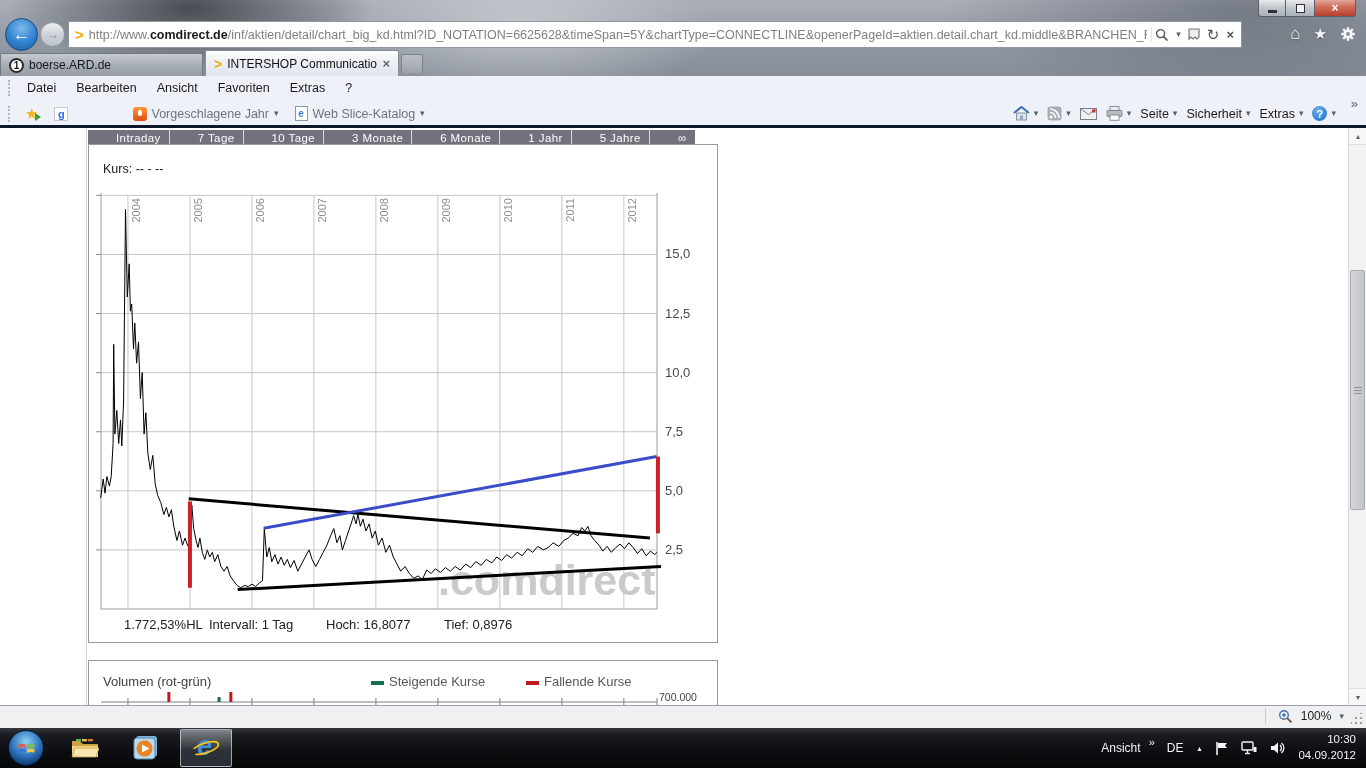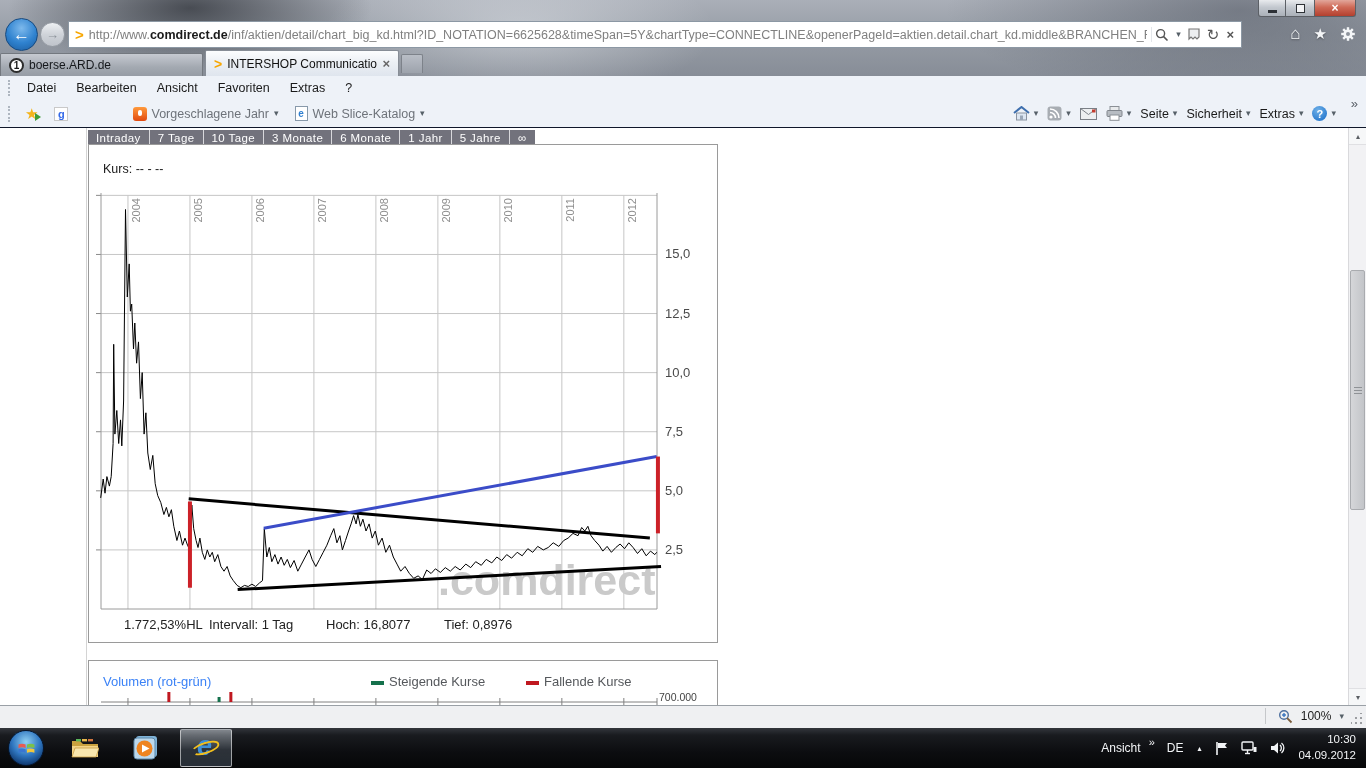--- a/index.html
+++ b/index.html
@@ -54,21 +54,21 @@
     border:1px solid #878d96; border-bottom:none; color:#111; z-index:2; }
   .tab-title { flex:1; white-space:nowrap; overflow:hidden; }
   .tab-close { color:#666; font-size:13px; font-weight:bold; margin-left:4px; cursor:default; }
   .favicon-ard { width:15px; height:15px; border-radius:50%; border:2px solid #2c2c2c; background:#fff; color:#1a1a1a;
     font-size:10px; font-weight:bold; display:flex; align-items:center; justify-content:center; margin-right:5px; flex:none; }
   .favicon-cd { color:#f7a600; font-weight:bold; font-size:14px; margin-right:5px; flex:none; }
   .newtab-stub { position:absolute; left:401px; top:4px; width:22px; height:19px; border-radius:2px 2px 0 0;
     background:linear-gradient(#b9bec6,#9da3ac); border:1px solid #7d828a; border-bottom:none; }
 
   
-  .toolbar-zone { position:absolute; left:0; top:76px; width:1366px; height:52px; background:#eef2f8; border-bottom:1px solid #0f172a; }
+  .toolbar-zone { position:absolute; left:0; top:76px; width:1366px; height:52px; background:#eef2f8; border-bottom:3px solid #0f172a; }
   .menu-bar { position:absolute; left:0; top:0; width:1366px; height:24px; display:flex; align-items:center; }
   .grip { width:3px; height:16px; border-left:2px dotted #aeb6c0; margin:0 6px 0 8px; }
   .menu-item { padding:3px 10px; font-size:12.5px; color:#1a1a1a; cursor:default; }
   .fav-bar { position:absolute; left:0; top:24px; width:1366px; height:27px; display:flex; align-items:center; }
   .fav-item { display:flex; align-items:center; gap:5px; padding:3px 8px; font-size:12.5px; color:#1a1a1a; cursor:default; }
   .fav-item.gray { color:#6e737a; }
   .star-add { position:relative; color:#f3b41c; font-size:15px; line-height:1; }
   .star-add::after { content:""; position:absolute; right:-3px; bottom:0; width:0; height:0;
     border-left:6px solid #3f9c35; border-top:4px solid transparent; border-bottom:4px solid transparent; }
   .g-icon { width:14px; height:14px; border:1px solid #c9c9c9; background:#fff; color:#3369e8; font-weight:bold;
@@ -82,32 +82,32 @@
   .cmd-item { display:flex; align-items:center; gap:4px; cursor:default; }
   .chevron-more { position:absolute; right:8px; top:20px; color:#5a6068; font-size:13px; cursor:default; }
   svg.mini { display:block; }
 
   
   .content { position:absolute; left:0; top:128px; width:1366px; height:577px; background:#fff; overflow:hidden; }
   .content-divider { position:absolute; left:86px; top:0; width:1px; height:577px; background:#d4d4d4; }
 
   .range-bar { position:absolute; left:88px; top:2px; display:flex; background:#72727c; height:15px; align-items:stretch; }
   .range-btn { color:#fff; font-size:11.5px; letter-spacing:.4px; padding:0 8px; border-right:1px solid #d8d8dc;
-    display:flex; align-items:center; cursor:default; white-space:nowrap; }
+    display:flex; align-items:center; cursor:default; white-space:nowrap;margin-left:20px; }
   .range-btn:last-child { border-right:none; }
 
   .chart-box { position:absolute; left:88px; top:16px; width:630px; height:499px; border:1px solid #9a9a9a; background:#fff; }
   .kurs-label { position:absolute; left:14px; top:17px; font-size:12.5px; color:#1a1a1a; }
   .chart-svg { position:absolute; left:0; top:0; }
   .stats-row { position:absolute; left:0; top:472px; width:100%; font-size:13px; color:#222; }
   .stat { position:absolute; white-space:nowrap; }
   .stat.s0 { left:15px;margin-left:20px; } .stat.s1 { left:120px; } .stat.s2 { left:237px; } .stat.s3 { left:355px; }
 
   .volume-box { position:absolute; left:88px; top:532px; width:630px; height:70px; border:1px solid #9a9a9a; background:#fff; }
-  .vol-title { position:absolute; left:14px; top:13px; font-size:13px; color:#3b82f6; }
+  .vol-title { position:absolute; left:14px; top:13px; font-size:13px; color:#404040; }
   .vol-legend-dash { position:absolute; top:20px; width:13px; height:4px; }
   .vol-legend-label { position:absolute; top:13px; font-size:13px; color:#55585c; }
   .vol-svg { position:absolute; left:0; top:26px; }
   .vol-max { position:absolute; left:570px; top:30px; font-size:10.5px; color:#444; }
 
   
   .v-scrollbar { position:absolute; right:0; top:0; width:18px; height:577px; background:#f2f2f4; border-left:1px solid #d9d9dc; }
   .sb-btn { position:absolute; left:0; width:18px; height:17px; background:#f6f7f8; display:flex; align-items:center; justify-content:center;
     color:#5a5e63; font-size:8px; }
   .sb-btn.up { top:0; border-bottom:1px solid #e0e0e3; }

